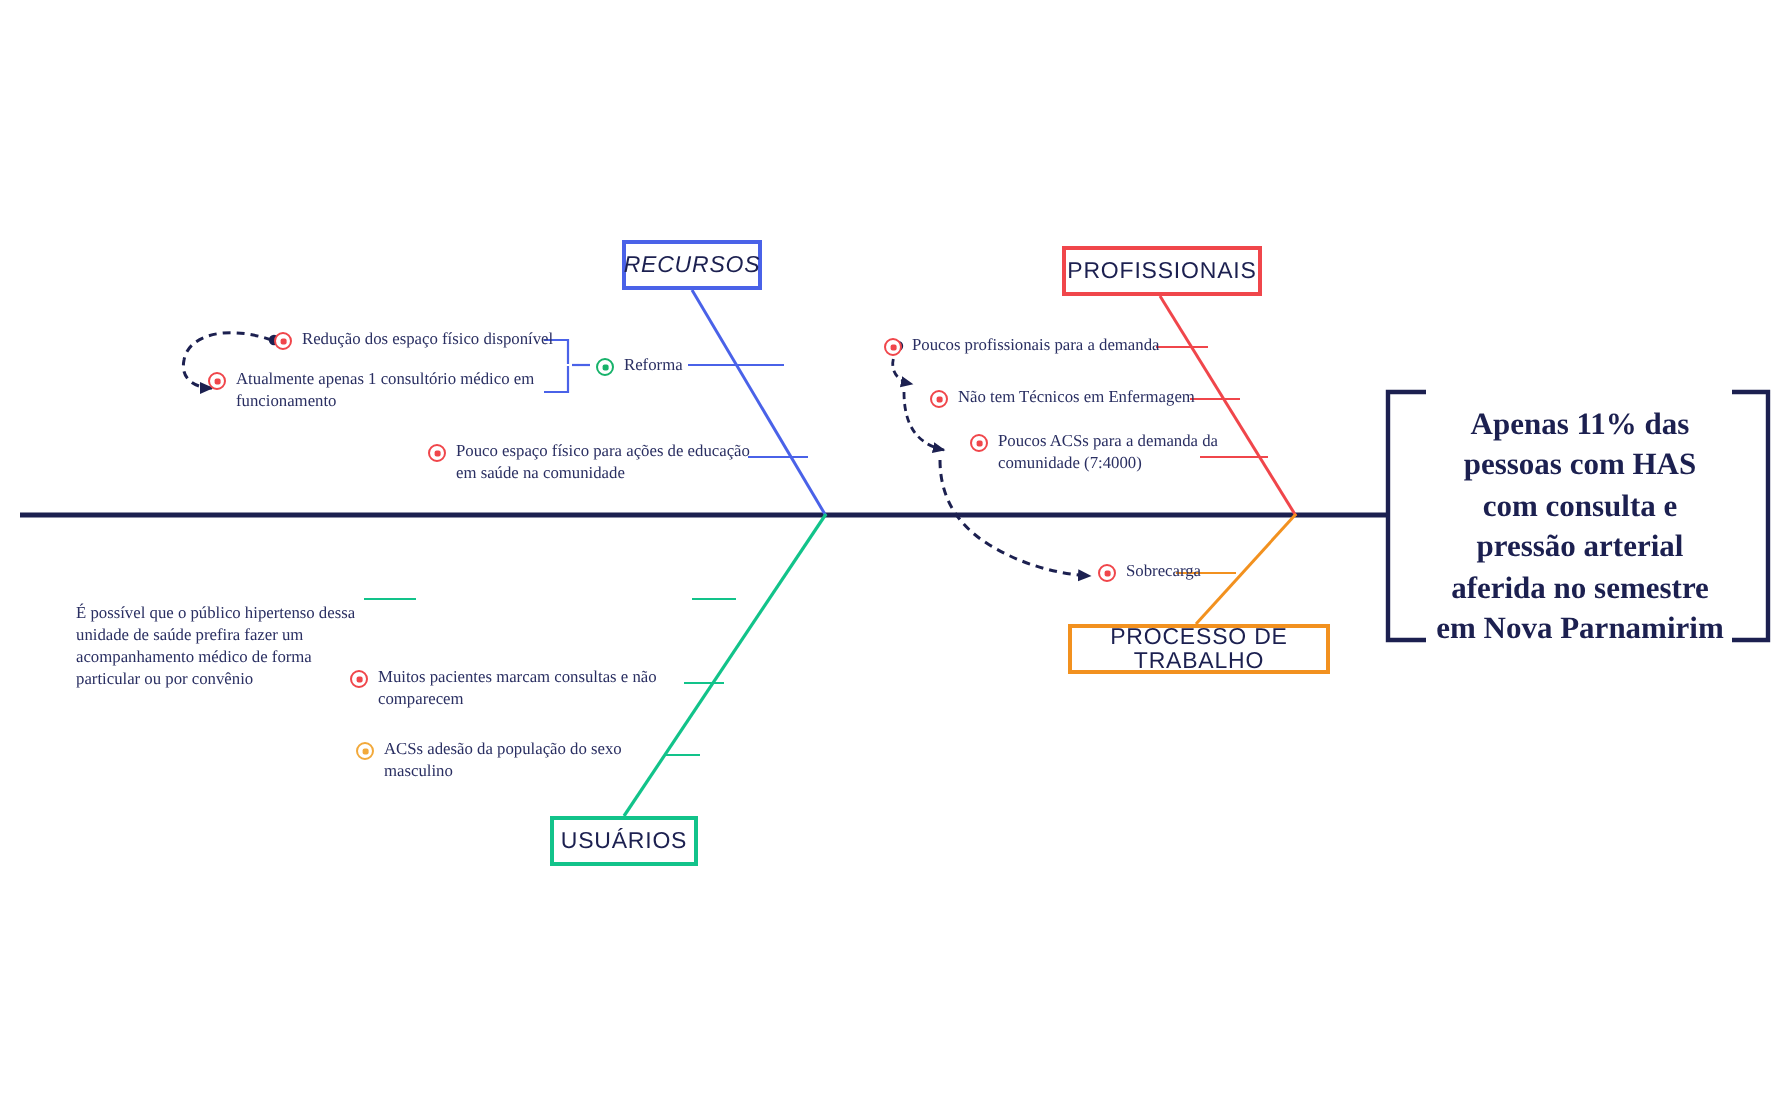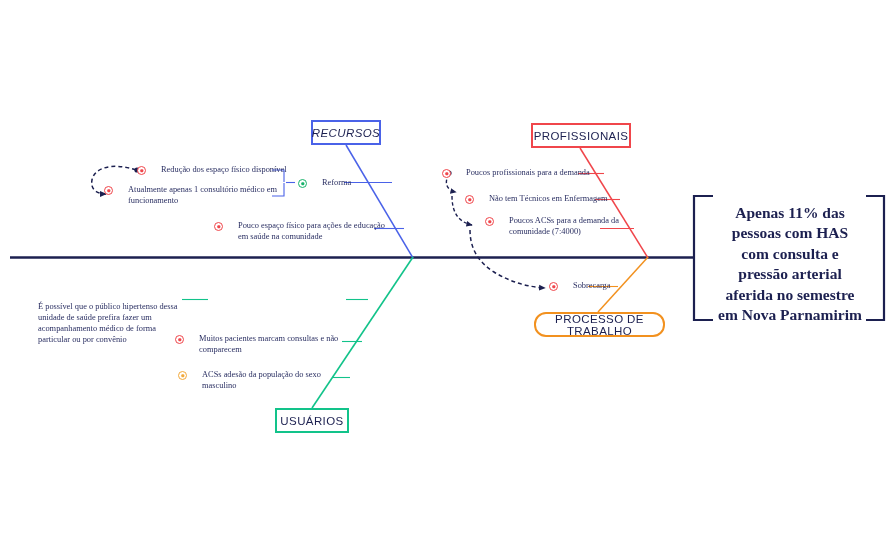--- a/index.html
+++ b/index.html
@@ -25,21 +25,21 @@
     letter-spacing:.4px;
     display:flex;align-items:center;justify-content:center;
     text-align:center;
     z-index:6;
   }
 
   .cause{
     position:absolute;
     display:flex;
     align-items:flex-start;
-    gap:15px;
+    gap:5px;
     z-index:5;
   }
   .cause .txt{
     font-size:8.4px;
     line-height:1.30;
     color:#2a2f62;
     white-space:pre-line;
     font-family:"Liberation Serif", serif;
   }
   .marker{
@@ -150,21 +150,21 @@
   </div>
 
   <div class="catbox" style="left:531px;top:123px;width:100px;height:25px;border-color:#f0464b;">
     <span>PROFISSIONAIS</span>
   </div>
 
   <div class="catbox" style="left:275px;top:408px;width:74px;height:25px;border-color:#12c38a;">
     <span>USUÁRIOS</span>
   </div>
 
-  <div class="catbox" style="left:534px;top:312px;width:131px;height:25px;border-color:#f2911f;border-radius:12px;">
+  <div class="catbox" style="left:534px;top:312px;width:131px;height:25px;border-color:#f2911f;">
     <span>PROCESSO DE TRABALHO</span>
   </div>
 
   <div class="cause" style="left:137px;top:165px;">
     <span class="marker"></span>
     <span class="txt">Redução dos espaço físico disponível</span>
   </div>
 
   <div class="cause" style="left:104px;top:185px;">
     <span class="marker"></span>

